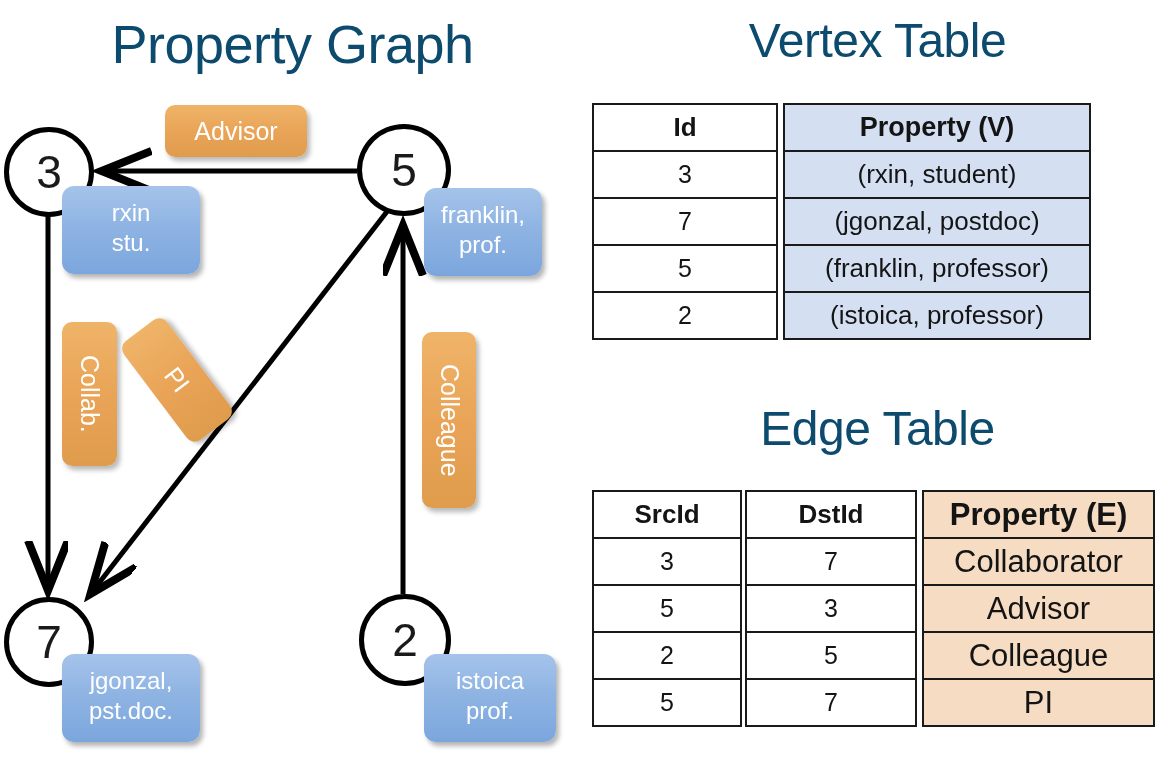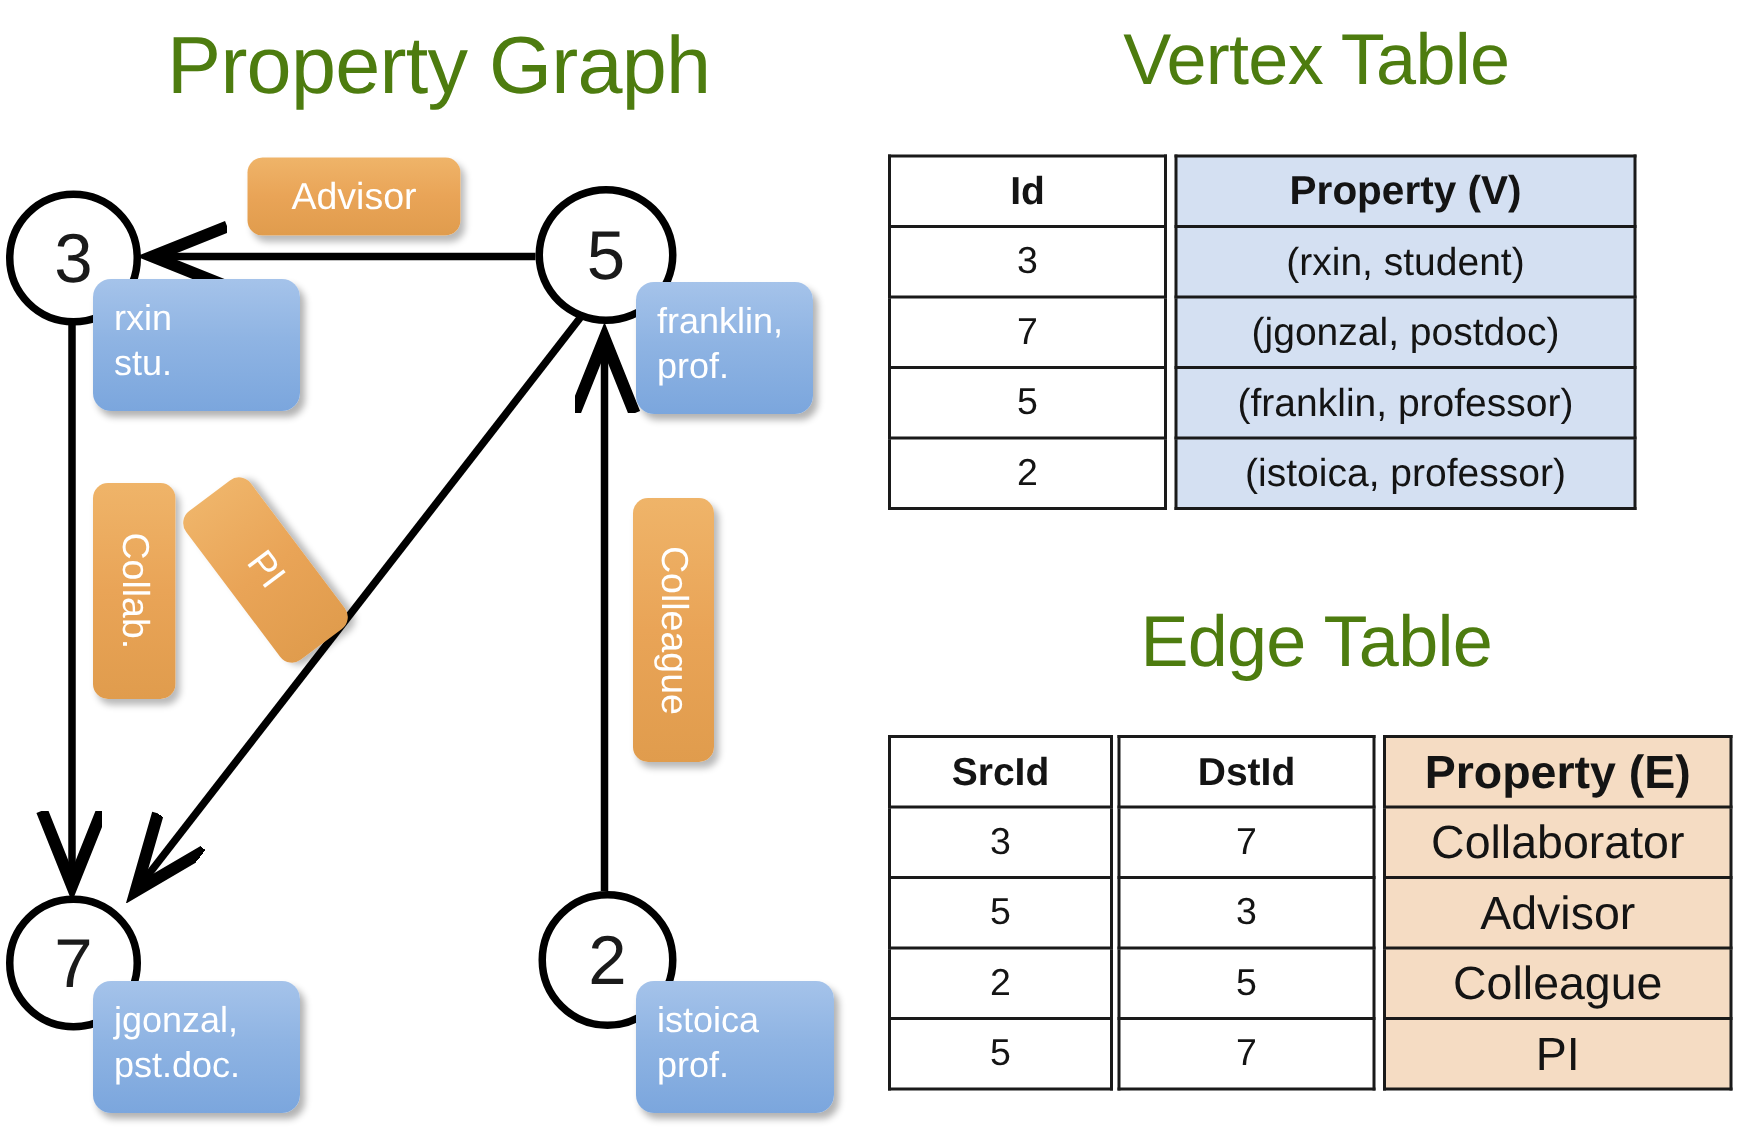--- a/index.html
+++ b/index.html
@@ -14,21 +14,21 @@
     overflow: hidden;
     font-family: "Liberation Sans", sans-serif;
     color: #000;
   }
 
   
   .title {
     position: absolute;
     font-weight: 400;
     font-family: "Liberation Sans", sans-serif;
-    color: #4d7c0f;
+    color: #0c4a6e;
     letter-spacing: -0.5px;
     white-space: nowrap;
   }
   #title-property-graph {
     left: 0; top: 12px; width: 585px;
     text-align: center;
     font-size: 54px;
     line-height: 64px;
   }
   #title-vertex-table {
@@ -80,20 +80,21 @@
     position: absolute;
     border-radius: 12px;
     background: linear-gradient(180deg, #a5c3ea 0%, #8fb4e3 45%, #7ba6dd 100%);
     box-shadow: 3px 4px 5px rgba(0,0,0,0.30);
     color: #ffffff;
     font-size: 24px;
     line-height: 30px;
     padding: 12px 14px;
     box-sizing: border-box;
     z-index: 8;
+    text-align: center;
   }
   #box-rxin     { left: 62px;  top: 186px; width: 138px; height: 88px; }
   #box-franklin { left: 424px; top: 188px; width: 118px; height: 88px; }
   #box-jgonzal  { left: 62px;  top: 654px; width: 138px; height: 88px; }
   #box-istoica  { left: 424px; top: 654px; width: 132px; height: 88px; }
   .prop-line { display: block; }
 
   
   .edge-label {
     position: absolute;

